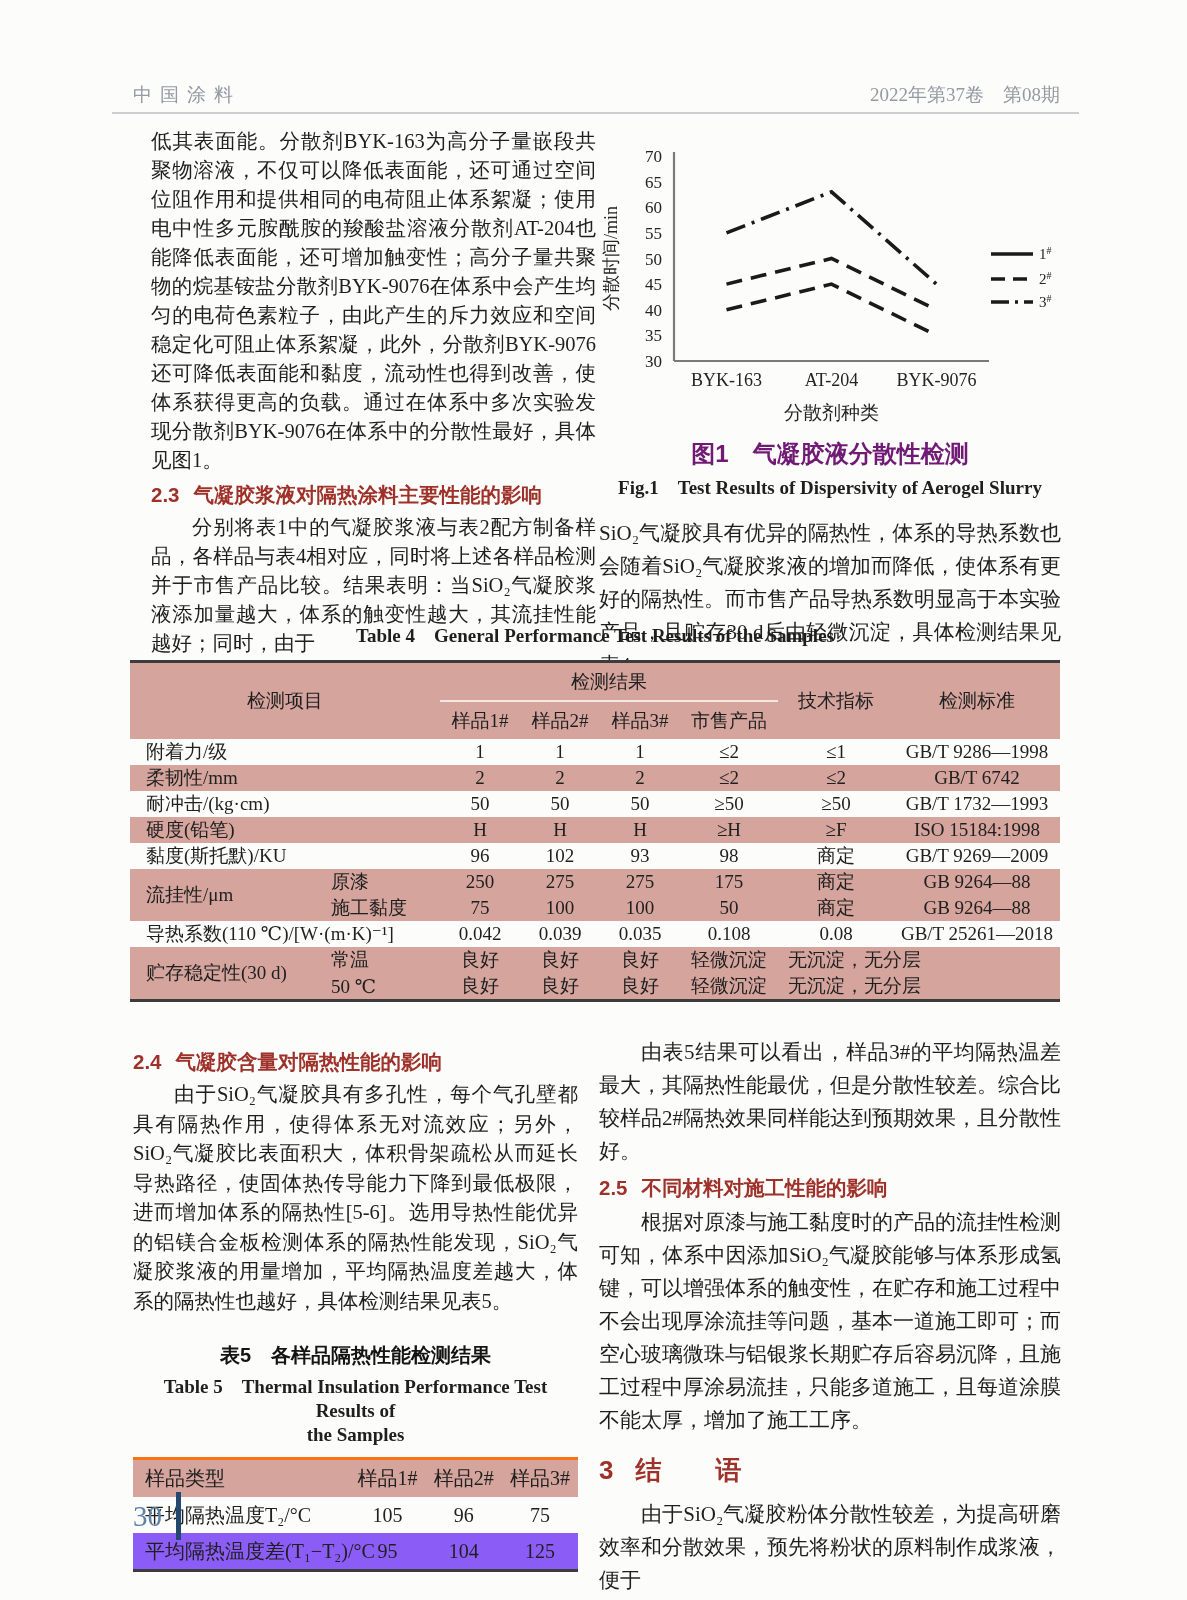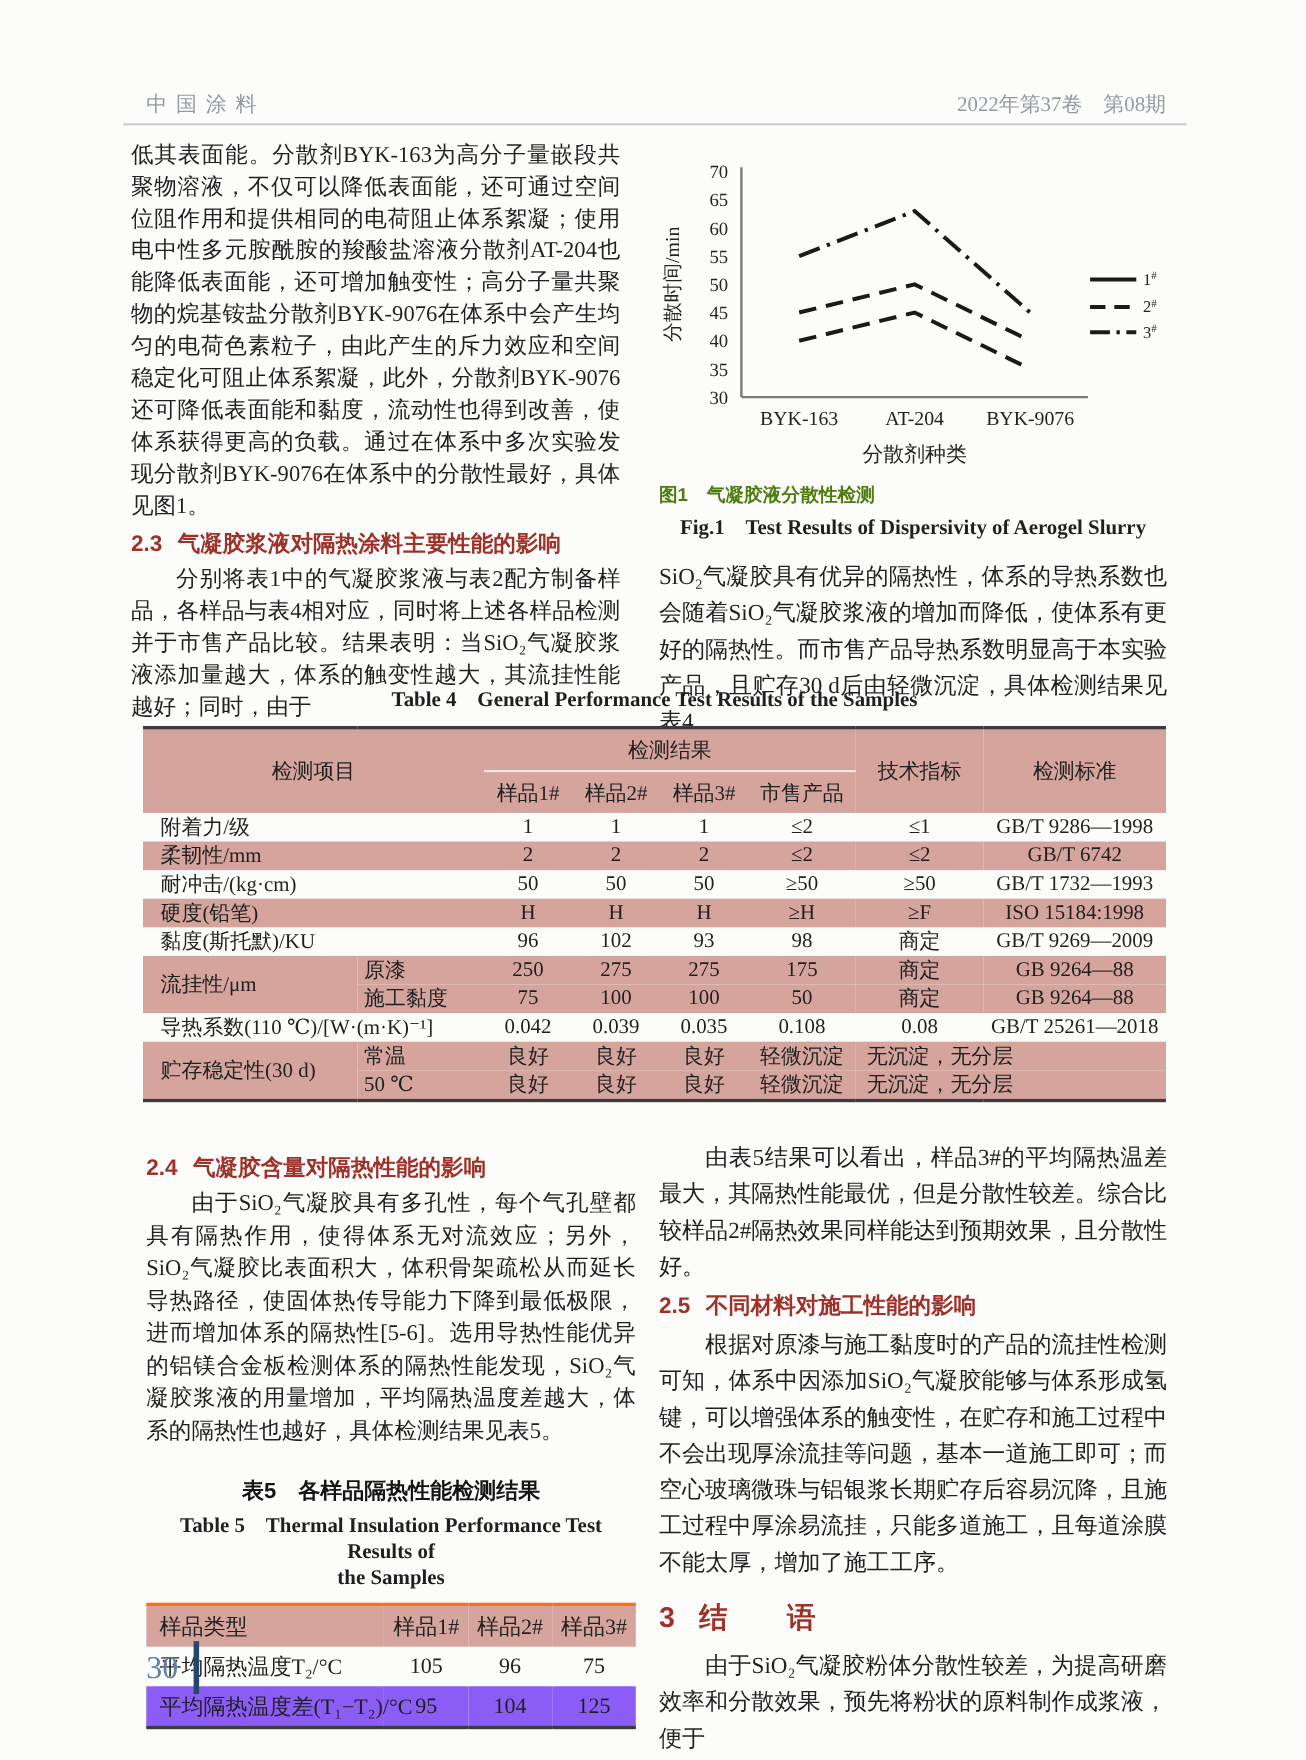--- a/index.html
+++ b/index.html
@@ -7,43 +7,43 @@
         font-family:"Liberation Serif","DejaVu Serif",serif;color:#1f1f1f;overflow:hidden;}
 
   
   .pg-header{position:absolute;left:133px;right:127px;top:82px;display:flex;
              justify-content:space-between;color:#949aa3;font-size:19px;}
   .journal{letter-spacing:8px;}
   .pg-rule{position:absolute;left:112px;right:108px;top:112px;height:2px;background:#c9ced3;}
 
   
   .blk{position:absolute;}
-  .left-top{left:119px;top:127px;width:445px;}
+  .left-top{left:151px;top:127px;width:445px;}
   .right-top{left:599px;top:132px;width:462px;margin:0;}
   .table4-blk{left:130px;top:618px;width:930px;}
   .left-bottom{left:133px;top:1042px;width:445px;}
   .right-bottom{left:599px;top:1036px;width:462px;}
 
   .body-p{margin:0;font-size:20.5px;line-height:29px;text-align:justify;}
   .right-top .body-p,.right-bottom .body-p{font-size:21px;line-height:33px;}
   .left-bottom .body-p{line-height:29.5px;}
   .indent{text-indent:2em;}
 
   .sec-h{display:flex;gap:14px;margin:4px 0 3px;color:#9e3129;
          font-family:"Liberation Sans","DejaVu Sans",sans-serif;
          font-size:20.5px;font-weight:bold;line-height:31px;}
   .conc-h{display:flex;gap:22px;margin:14px 0 9px;color:#9e3129;
           font-family:"Liberation Sans","DejaVu Sans",sans-serif;
           font-size:26px;font-weight:bold;line-height:38px;}
   .conc-h .sec-title{letter-spacing:14px;}
 
   
   .right-top svg{display:block;}
-  .cap-cn{margin-top:6px;text-align:left;font-family:"Liberation Sans","DejaVu Sans",sans-serif;
-          font-weight:bold;font-size:17px;color:#4d7c0f;}
+  .cap-cn{margin-top:6px;text-align:center;font-family:"Liberation Sans","DejaVu Sans",sans-serif;
+          font-weight:bold;font-size:24px;color:#701a75;}
   .cap-en{text-align:center;font-weight:bold;font-size:19px;margin-top:5px;}
   .right-top .body-p{margin-top:16px;}
   .ct{font-family:"Liberation Serif","DejaVu Serif",serif;fill:#232323;}
 
   
   .tbl-title-cn{text-align:center;font-family:"Liberation Sans","DejaVu Sans",sans-serif;
                 font-weight:bold;font-size:20px;color:#141414;}
   .tbl-title-en{text-align:center;font-weight:bold;font-size:19px;margin:5px 0 11px;}
   table{border-collapse:collapse;table-layout:fixed;width:100%;}
   .t4{border-top:3px solid #3c3c3c;border-bottom:3px solid #3c3c3c;font-size:19px;}

